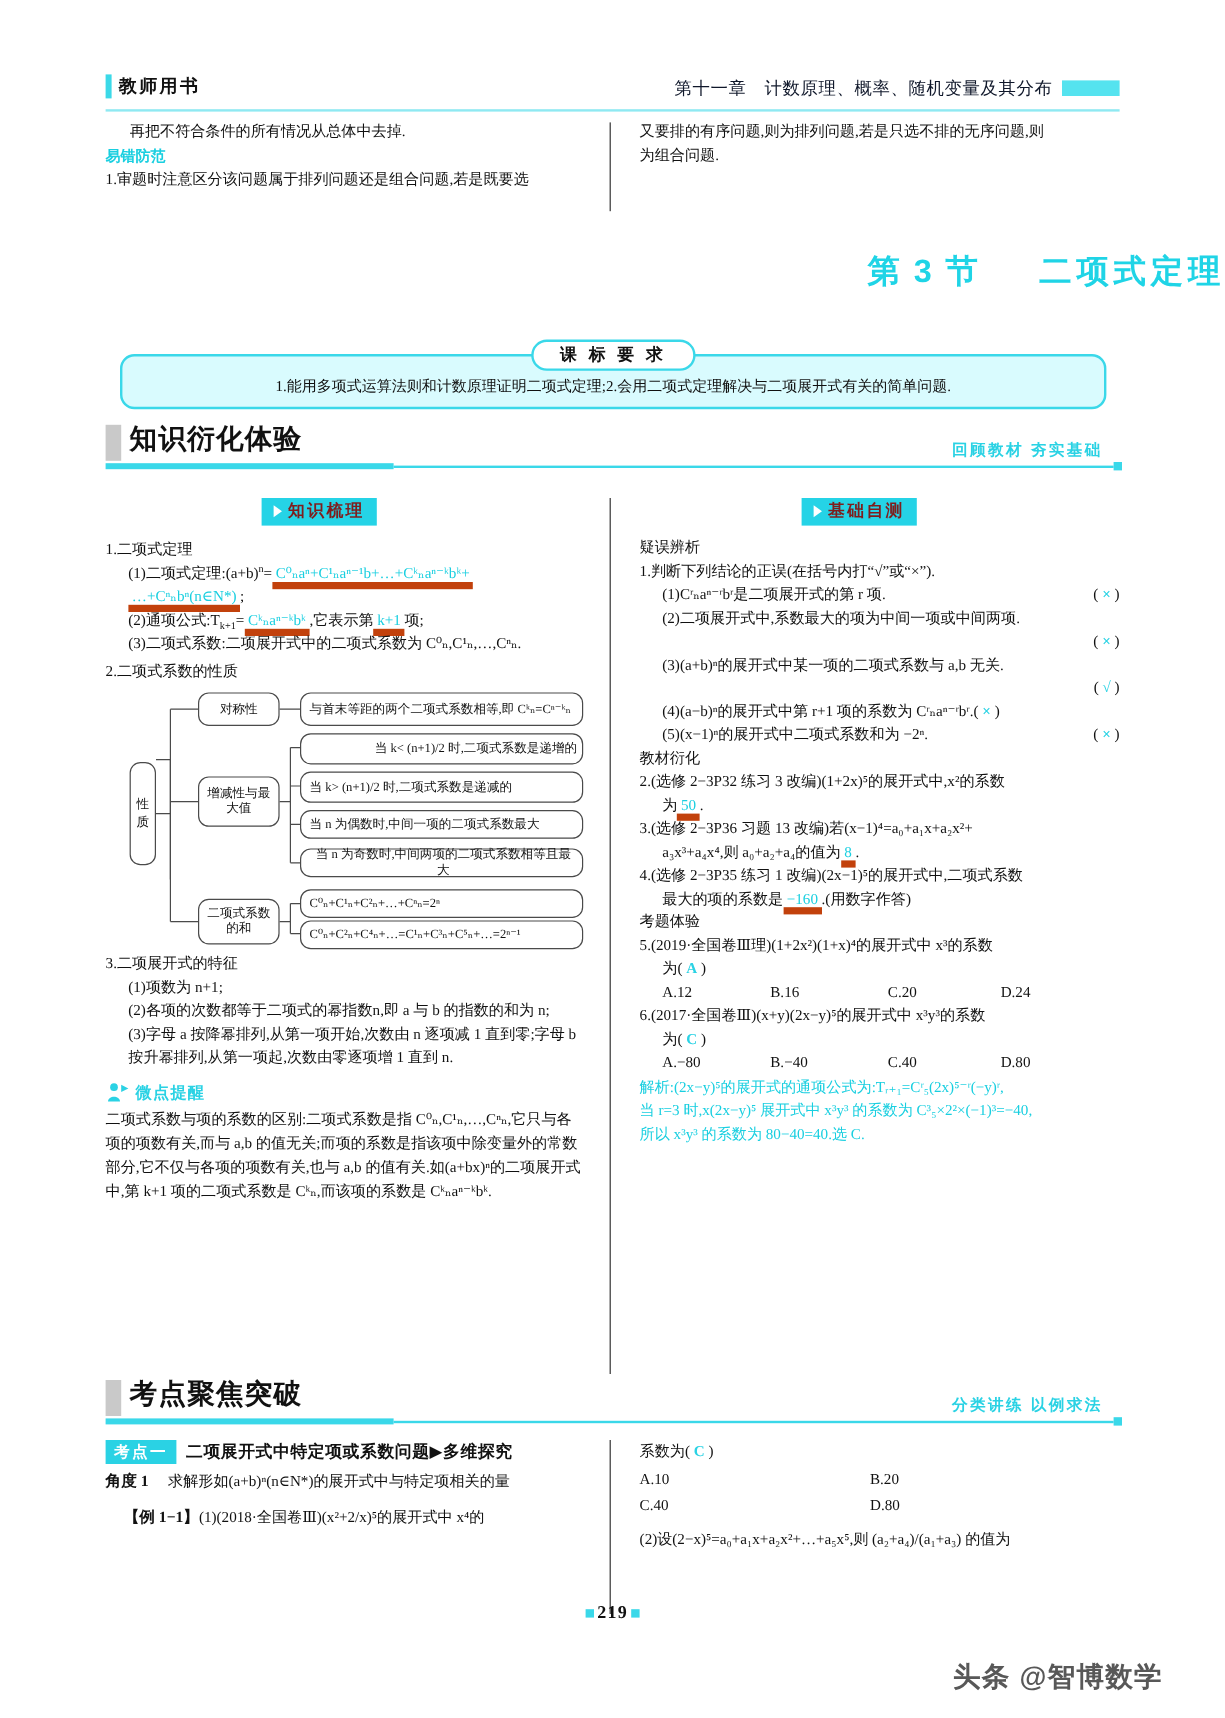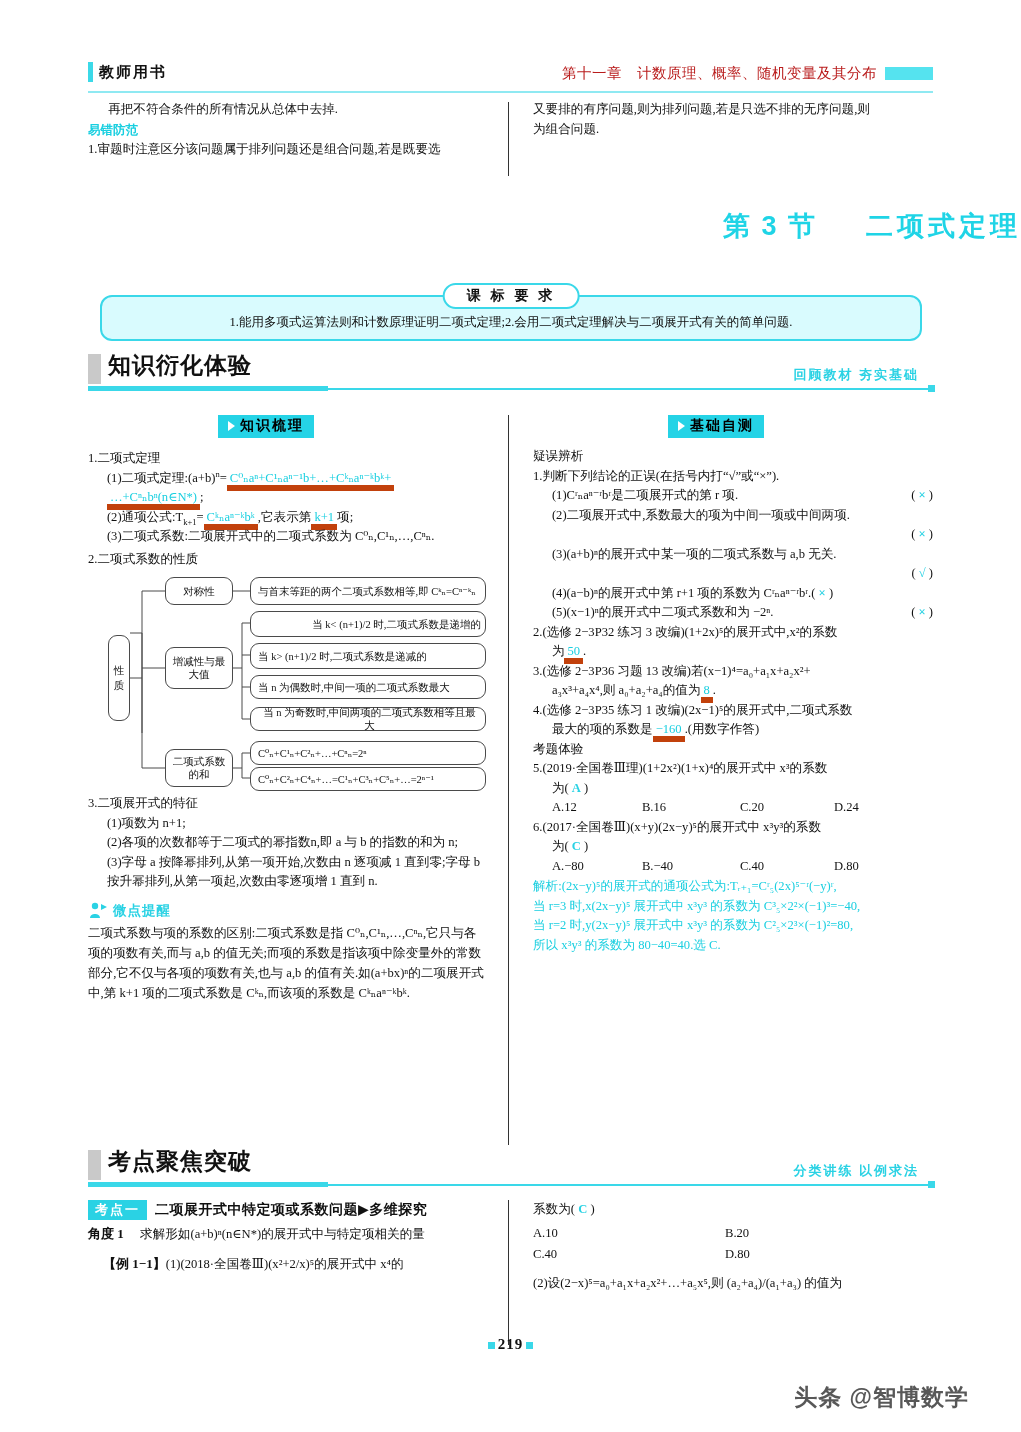--- a/index.html
+++ b/index.html
@@ -9,21 +9,21 @@
     color:#111;
   }
   .page{position:absolute;inset:0;}
 
   
   .runhead{position:absolute;left:88px;top:62px;width:845px;height:34px;}
   .rh-left{position:absolute;left:0;top:0;display:flex;align-items:center;gap:6px;}
   .rh-bar{width:5px;height:20px;background:#3bd9e8;}
   .rh-text{font-family:"Liberation Sans","DejaVu Sans",sans-serif;font-weight:700;font-size:15px;letter-spacing:2px;color:#111;}
   .rh-right{position:absolute;right:0;top:2px;display:flex;align-items:center;gap:8px;}
-  .rh-chaptertext{font-size:14.5px;letter-spacing:0.5px;color:#b91c1c;font-family:"Liberation Sans","DejaVu Sans",sans-serif;}
+  .rh-chaptertext{font-size:14.5px;letter-spacing:0.5px;color:#0f172a;font-family:"Liberation Sans","DejaVu Sans",sans-serif;}
   .rh-chip{width:48px;height:13px;background:#55e3ef;}
   .rh-rule{position:absolute;left:0;top:29px;width:845px;height:2px;background:#8fe9f2;}
 
   
   .topcols{position:absolute;left:88px;top:100px;width:845px;height:80px;}
   .topcol{position:absolute;top:0;width:400px;font-size:12.5px;line-height:20px;}
   .topcol.l{left:0;}
   .topcol.r{left:445px;}
   .divider-v{position:absolute;left:420px;top:2px;width:1px;height:74px;background:#333;}
   .indent{text-indent:1.6em;}
@@ -50,21 +50,21 @@
   .band .blk{position:absolute;left:0;top:2px;width:13px;height:30px;background:#c9c9c9;}
   .band .btitle{position:absolute;left:20px;top:-2px;font-family:"Liberation Sans","DejaVu Sans",sans-serif;
     font-weight:700;font-size:23px;letter-spacing:1px;color:#111;}
   .band .bright{position:absolute;right:14px;top:14px;color:#2ad2e4;font-weight:700;font-size:13px;
     letter-spacing:2px;font-family:"Liberation Sans","DejaVu Sans",sans-serif;}
   .band .ul-thick{position:absolute;left:0;top:34px;width:240px;height:5px;background:#3ad8e9;}
   .band .ul-thin{position:absolute;left:240px;top:36px;width:600px;height:2px;background:#3ad8e9;}
   .band .ul-dot{position:absolute;right:-2px;top:33px;width:7px;height:7px;background:#3ad8e9;}
 
   
-  .pill{display:inline-flex;align-items:center;gap:5px;background:#25d3e6;color:#000000;
+  .pill{display:inline-flex;align-items:center;gap:5px;background:#25d3e6;color:#7f1d1d;
     font-family:"Liberation Sans","DejaVu Sans",sans-serif;font-weight:700;font-size:14px;
     letter-spacing:2px;padding:2px 10px 3px;}
   .pill .tri{display:inline-block;width:0;height:0;border-left:7px solid #fff;
     border-top:5px solid transparent;border-bottom:5px solid transparent;}
 
   
   .body2{position:absolute;left:88px;top:415px;width:845px;height:730px;}
   .body2 .vline{position:absolute;left:420px;top:0;width:1px;height:730px;background:#333;}
   .colL{position:absolute;left:0;top:0;width:400px;}
   .colR{position:absolute;left:445px;top:0;width:400px;}
@@ -311,20 +311,21 @@
       <div class="txt lvl2" style="display:flex;justify-content:flex-start;">
         <span>(4)(a−b)ⁿ的展开式中第 r+1 项的系数为 Cʳₙaⁿ⁻ʳbʳ.</span>
         <span>(&nbsp;<span class="mk">×</span>&nbsp;)</span>
       </div>
 
       <div class="txt lvl2" style="display:flex;justify-content:space-between;">
         <span>(5)(x−1)ⁿ的展开式中二项式系数和为 −2ⁿ.</span>
         <span>(&nbsp;<span class="mk">×</span>&nbsp;)</span>
       </div>
 
+      <div class="txt">教材衍化</div>
 
       <div class="txt">2.(选修 2−3P32 练习 3 改编)(1+2x)⁵的展开式中,x²的系数</div>
       <div class="txt lvl2">
         <span>为</span><span class="blank">50</span><span>.</span>
       </div>
 
       <div class="txt">3.(选修 2−3P36 习题 13 改编)若(x−1)⁴=a₀+a₁x+a₂x²+</div>
       <div class="txt lvl2">
         <span>a₃x³+a₄x⁴,则 a₀+a₂+a₄的值为</span><span class="blank">8</span><span>.</span>
       </div>
@@ -353,21 +354,20 @@
       </div>
       <div class="txt lvl2" style="display:flex;">
         <span style="width:90px">A.−80</span>
         <span style="width:98px">B.−40</span>
         <span style="width:94px">C.40</span>
         <span>D.80</span>
       </div>
 
       <div class="txt cy" style="margin-top:1px">解析:(2x−y)⁵的展开式的通项公式为:Tᵣ₊₁=Cʳ₅(2x)⁵⁻ʳ(−y)ʳ,</div>
       <div class="txt cy">当 r=3 时,x(2x−y)⁵ 展开式中 x³y³ 的系数为 C³₅×2²×(−1)³=−40,</div>
-      <div class="txt cy">当 r=2 时,y(2x−y)⁵ 展开式中 x³y³ 的系数为 C²₅×2³×(−1)²=80,</div>
       <div class="txt cy">所以 x³y³ 的系数为 80−40=40.选 C.</div>
     </div>
   </div>
 
   <div class="band" style="top:1148px">
     <span class="blk"></span>
     <span class="btitle">考点聚焦突破</span>
     <span class="bright">分类讲练    以例求法</span>
     <span class="ul-thick"></span>
     <span class="ul-thin"></span>

